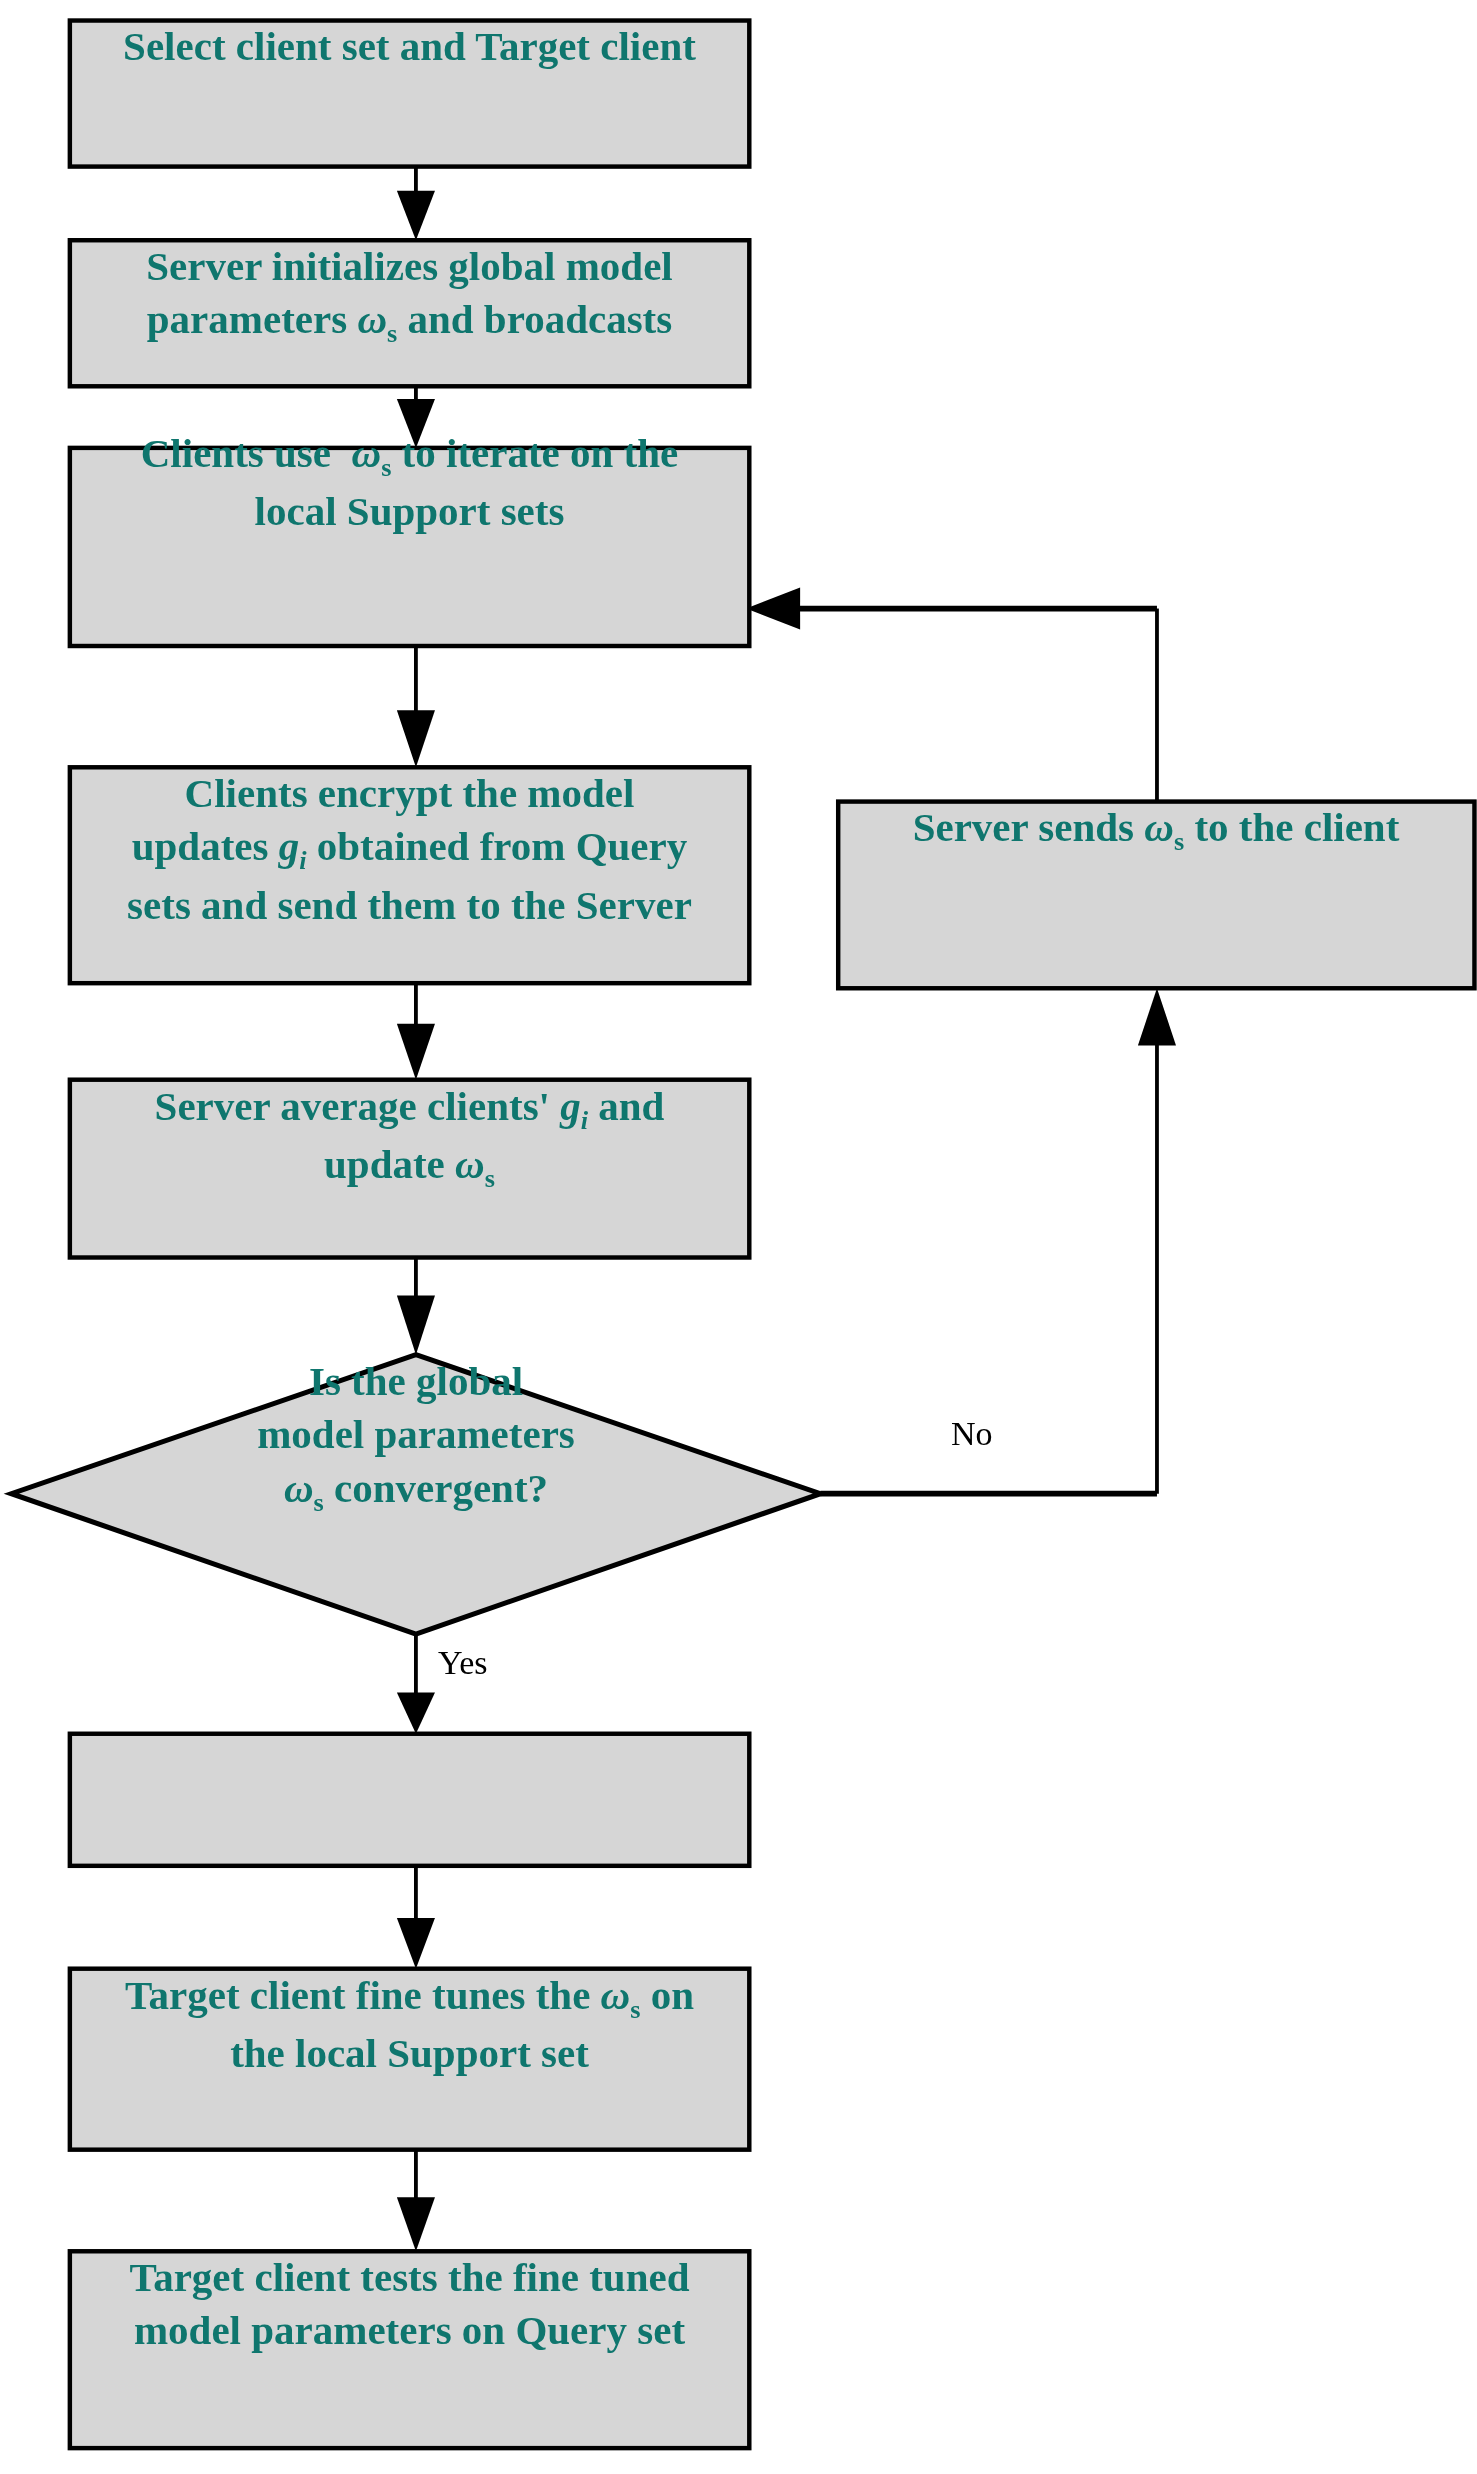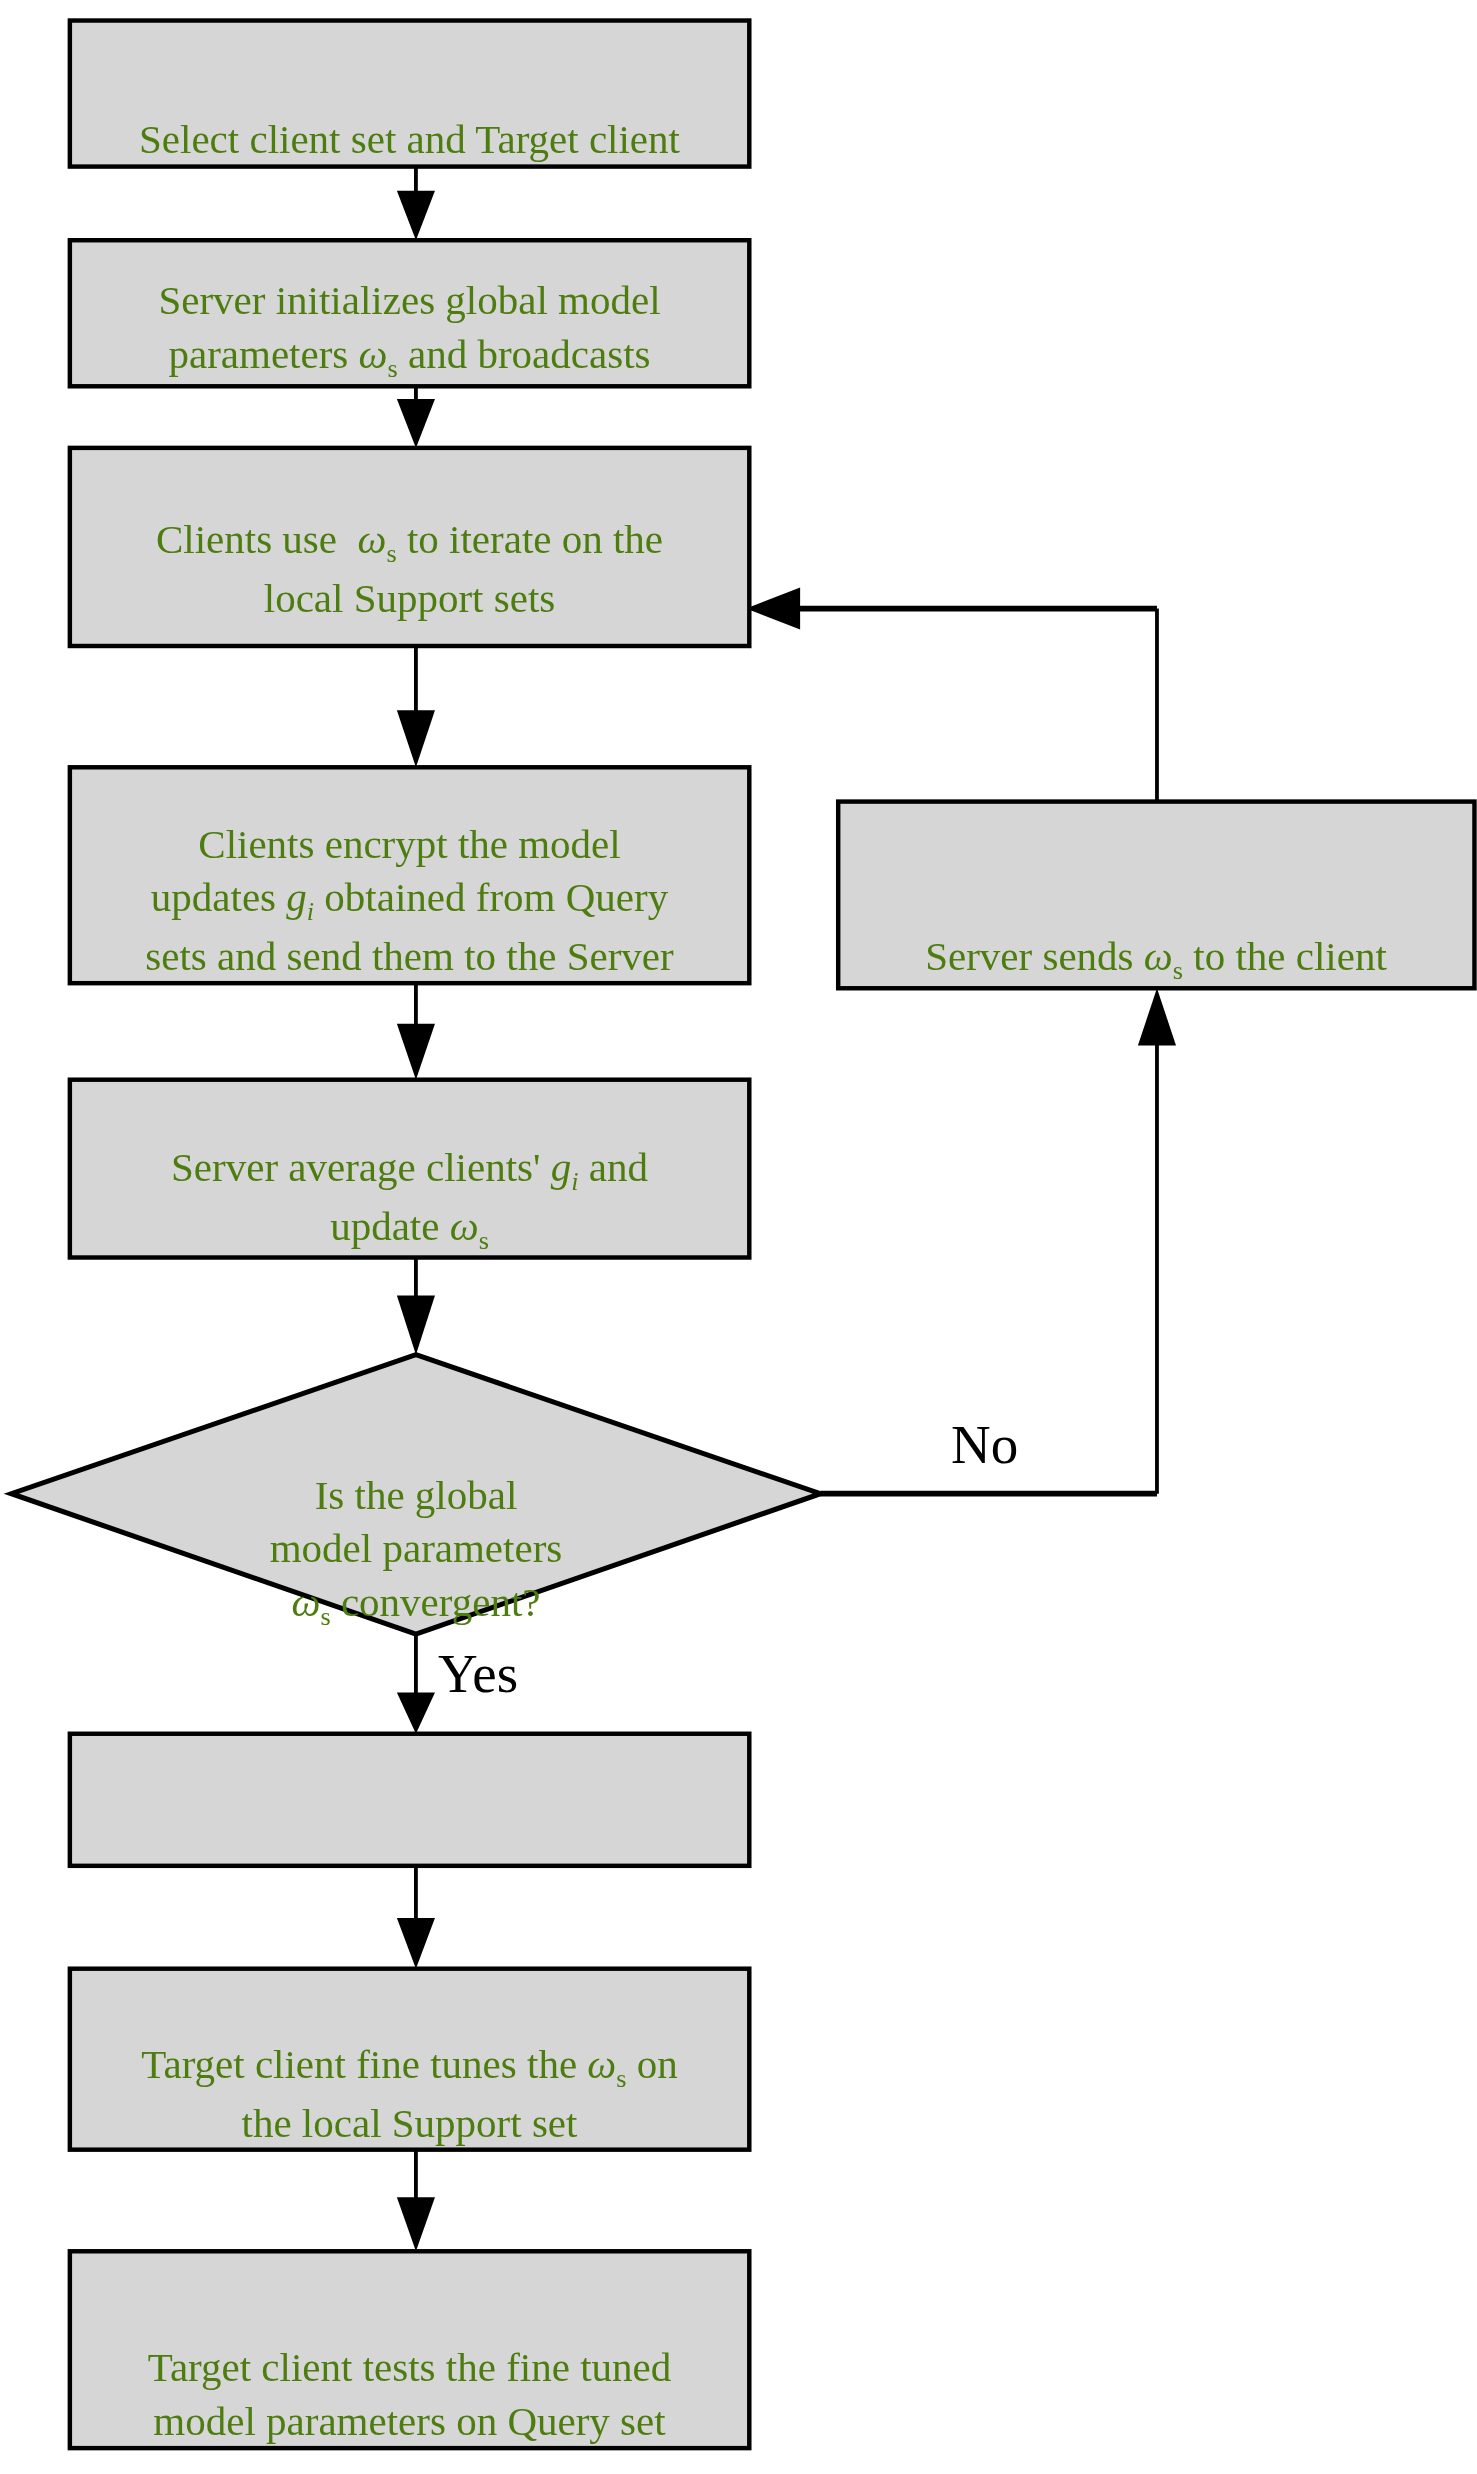--- a/index.html
+++ b/index.html
@@ -44,36 +44,37 @@
     stroke-width: 9;
     fill: none;
   }
   .arrow-head {
     fill: #000000;
     stroke: none;
   }
   .node-label {
     position: absolute;
     display: flex;
-    align-items: flex-end;
+    align-items: flex-start;
     justify-content: center;
     text-align: center;
-    color: #4d7c0f;
+    color: #0f766e;
     font-family: "Liberation Serif", "DejaVu Serif", serif;
     font-size: 41px;
     line-height: 1.30;
     letter-spacing: 0px;
     pointer-events: none;
+    font-weight: bold;
   }
   .node-label > span { display: block; width: 100%; }
   .edge-label {
     position: absolute;
     color: #000000;
     font-family: "Liberation Serif", "DejaVu Serif", serif;
-    font-size: 55px;
+    font-size: 34px;
     line-height: 1;
     white-space: nowrap;
   }
   .sym {
     font-style: italic;
     font-family: "Liberation Serif", "DejaVu Serif", serif;
   }
   .sub {
     font-size: 0.64em;
     vertical-align: sub;

